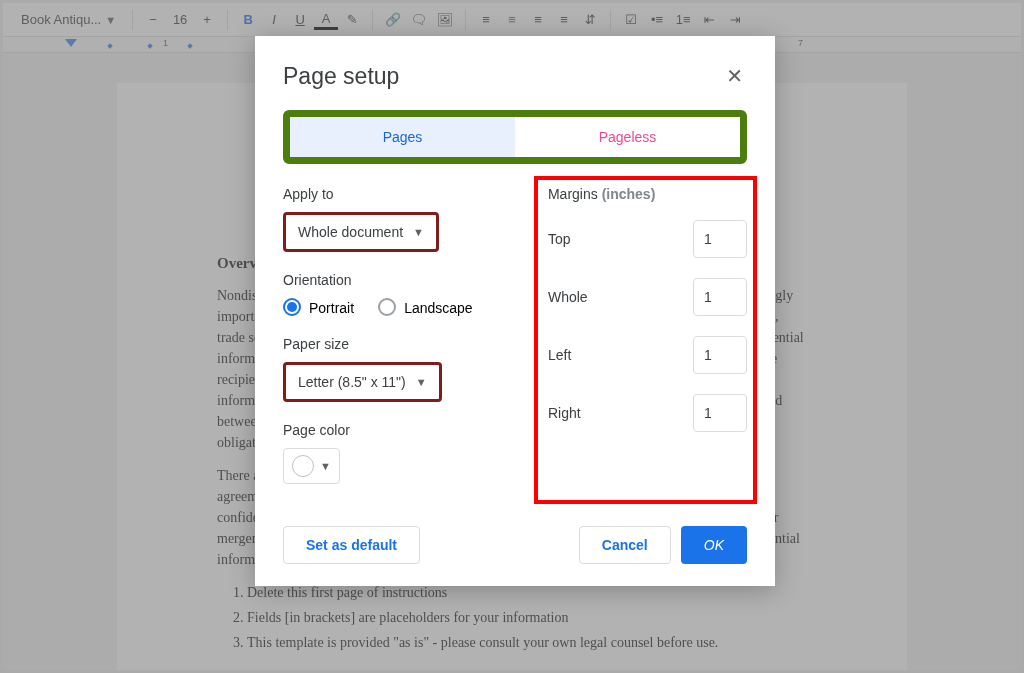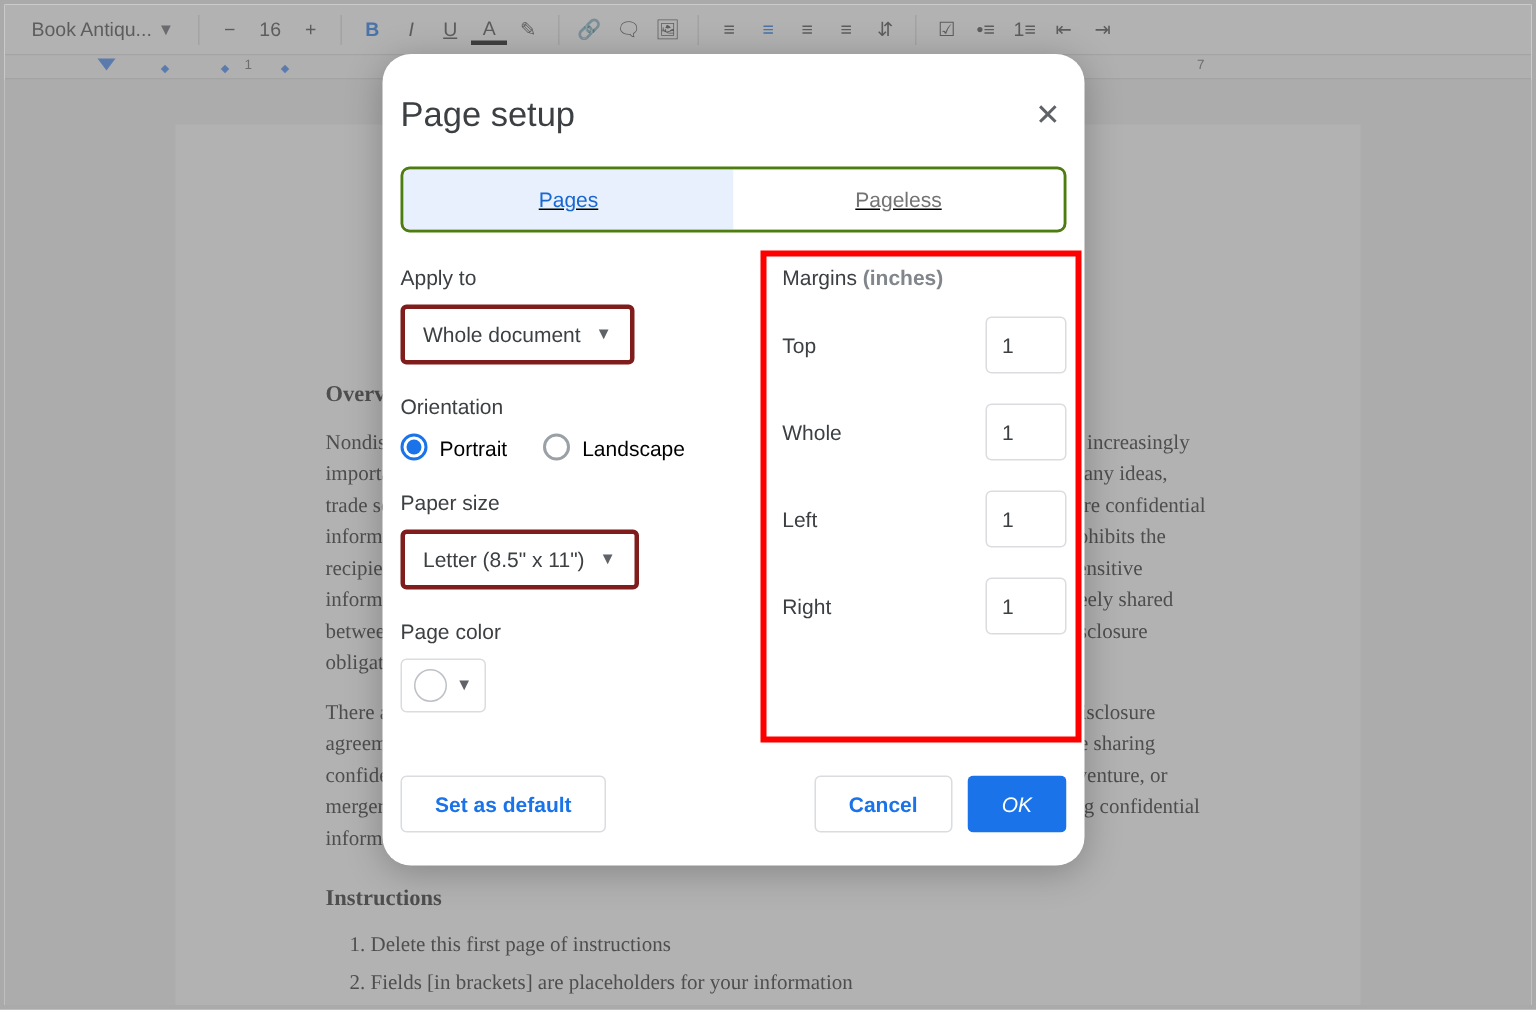--- a/index.html
+++ b/index.html
@@ -75,39 +75,39 @@
     .doc-list li { margin-bottom: 4px; }
     .backdrop {
       position:absolute; top:0; left:0; right:0; bottom:0;
       background: rgba(115,115,115,0.55);
       z-index: 5;
     }
     
     .dialog {
       position: absolute;
       left: 252px; top: 33px;
-      width: 468px;
+      width: 520px;
       background:#fff;
-      border-radius: 19px;
+      border-radius: 0;
       box-shadow: 0 4px 24px rgba(0,0,0,.25);
       z-index: 10;
-      padding: 24px 12px 22px;
+      padding: 24px 28px 22px;
       font-family: 'Google Sans', Arial, sans-serif;
     }
     .dialog-title-row { display:flex; justify-content:space-between; align-items:center; margin-bottom:18px;}
     .dialog-title { font-size: 23px; color:#3c4043; font-weight:400;}
     .close-x { font-size:20px; color:#5f6368; cursor:pointer; padding:4px;}
     .tab-row {
-      display:flex; border:2px solid #4d7c0f; border-radius:6px; overflow:hidden; margin-bottom:22px;text-decoration:underline;
+      display:flex; border:7px solid #4d7c0f; border-radius:6px; overflow:hidden; margin-bottom:22px;
     }
     .tab {
       flex:1; text-align:center; padding: 12px 0; font-size:14px; cursor:pointer;
     }
     .tab.active { background:#e8f0fe; color:#1967d2; font-weight:500;}
-    .tab.inactive { background:#fff; color:#737373;}
+    .tab.inactive { background:#fff; color:#ec4899;}
     .dialog-body { display:flex; gap:46px; }
     .col-left { flex: 1.1; }
     .col-right { flex: 1; position:relative;}
     .red-highlight {
       position:absolute;
       top:-10px; left:-14px; right:-10px; bottom:-12px;
       border: 4px solid #ff0000;
     }
     .form-label { font-size:14px; color:#3c4043; margin-bottom:10px;}
     .form-label .unit { color:#80868b;font-weight:bold;}
@@ -212,21 +212,20 @@
 </div>
 
 <div class="doc-area">
   <div class="doc-page">
     <div class="doc-title">
       <span class="s">s</span><span>MUTUA</span>
     </div>
     <div class="doc-section-heading">Overview</div>
     <div class="doc-para">Nondisclosure agreements (also called NDAs or confidentiality agreements) have become increasingly important for businesses of all sizes, serving as the first line of defense in protecting company ideas, trade secrets, and hard work. These agreements specify what and when you are able to share confidential information with someone else. Once signed, an NDA is a legally binding contract that prohibits the recipient from sharing that information. Once signed, an NDA allows both disclosure of sensitive information and restricted access, creating an environment in which information can be freely shared between specified parties — whether for a deal or relationship can be achieved (the nondisclosure obligations still survive even if the relationship is never established).</div>
     <div class="doc-para">There are two key types of nondisclosure agreements: mutual and unilateral. Mutual nondisclosure agreements (like the agreement in this document) should be used when both parties will be sharing confidential information, as when the parties are considering forming a partnership, joint venture, or merger. Unilateral nondisclosure agreements should be used when only one party is sharing confidential information, as when one party is seeking services from another.</div>
-    <div class="doc-section-heading">Instructions</div>
     <ol class="doc-list">
       <li>Delete this first page of instructions</li>
       <li>Fields [in brackets] are placeholders for your information</li>
       <li>This template is provided "as is" - please consult your own legal counsel before use.</li>
     </ol>
   </div>
 </div>
 
 <div class="backdrop"></div>
 

